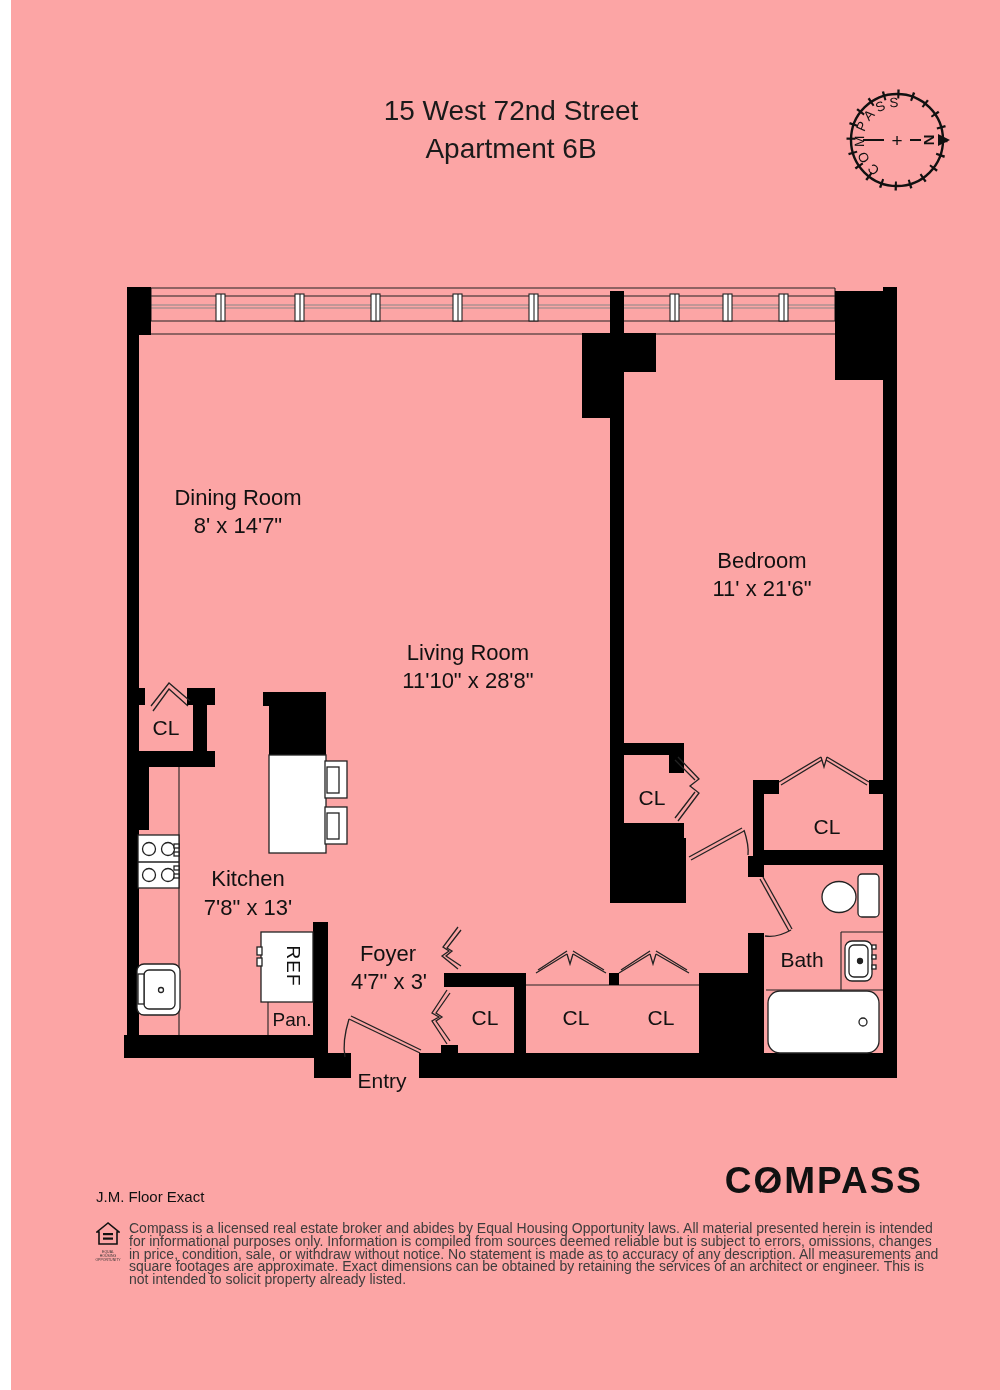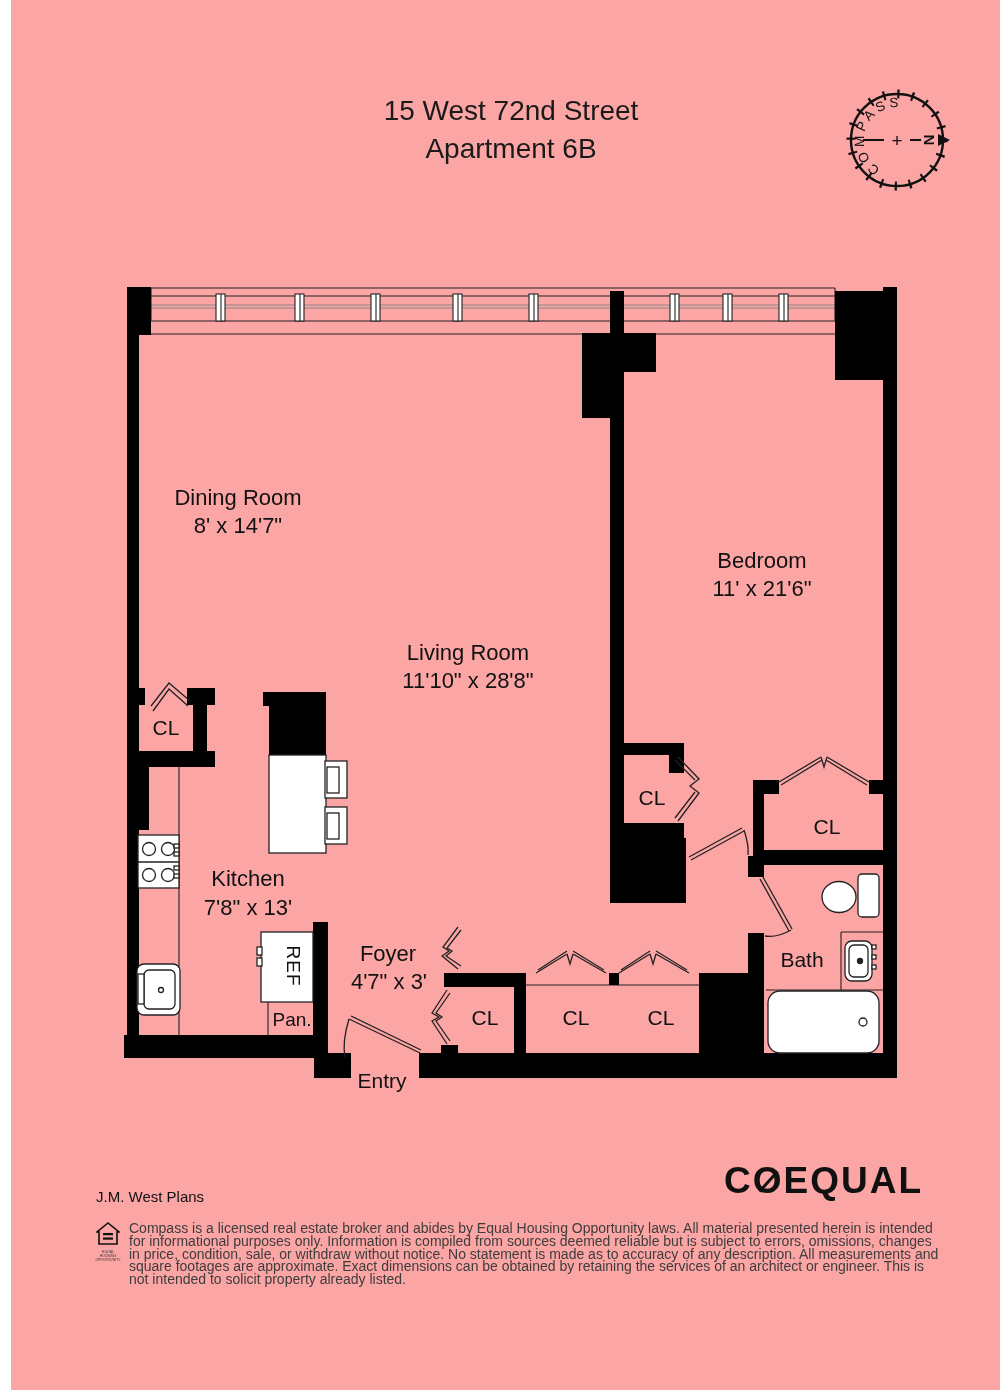--- a/index.html
+++ b/index.html
@@ -246,23 +246,23 @@
         <textPath href="#rose-arc">COMPASS</textPath>
       </text>
       <line x1="-34" y1="0" x2="-13" y2="0" stroke="#111" stroke-width="2"></line>
       <line x1="13" y1="0" x2="24" y2="0" stroke="#111" stroke-width="2"></line>
       <text x="0" y="0" font-size="19" text-anchor="middle" dominant-baseline="central">+</text>
       <text x="32" y="0" font-size="15" font-weight="bold" fill="#c62828" text-anchor="middle" dominant-baseline="central" transform="rotate(90 32 0)">N</text>
       <polygon points="53,0 41,-6 41,6" fill="#111"></polygon>
     </g>
   </svg>
 
-  <div id="credit">J.M. West Plans</div>
-
-  <div id="brand"><span>C</span><span class="o-wrap"><span>O</span></span><span>EQUAL</span></div>
+  <div id="credit">J.M. Floor Exact</div>
+
+  <div id="brand"><span>C</span><span class="o-wrap"><span>O</span></span><span>MPASS</span></div>
 
   <div id="eh-box">
     <svg width="24" height="24" viewBox="0 0 24 24">
       <polygon points="12,1 1,10 3,10 3,22 21,22 21,10 23,10" fill="none" stroke="#111" stroke-width="1.6"></polygon>
       <rect x="7" y="11" width="10" height="2.2" fill="#111"></rect>
       <rect x="7" y="15.5" width="10" height="2.2" fill="#111"></rect>
     </svg>
     <div id="eh-caption">EQUAL HOUSING OPPORTUNITY</div>
   </div>
 

